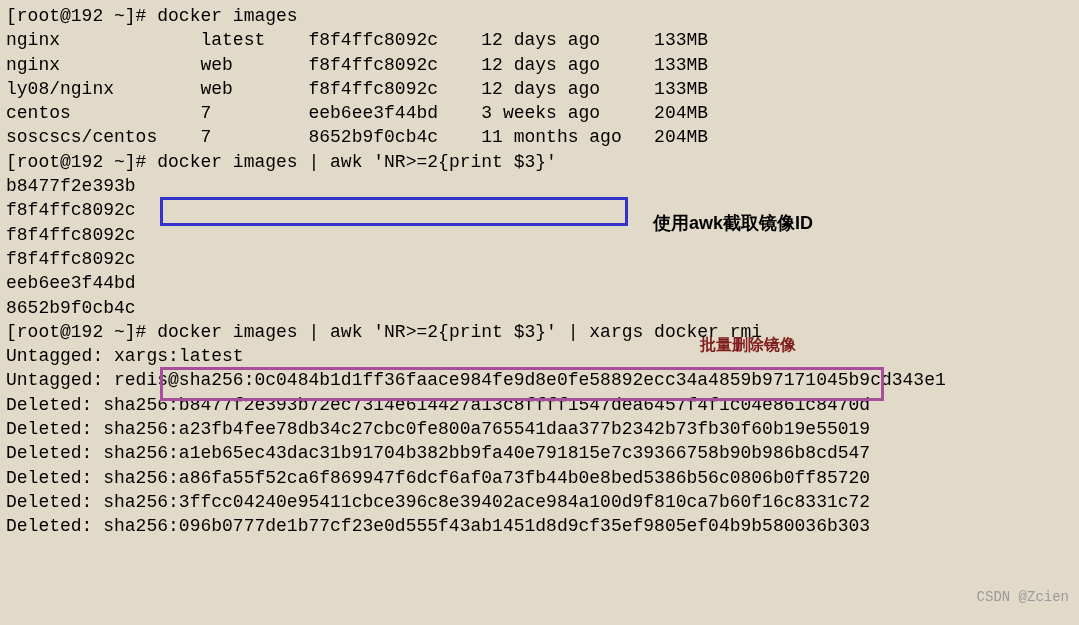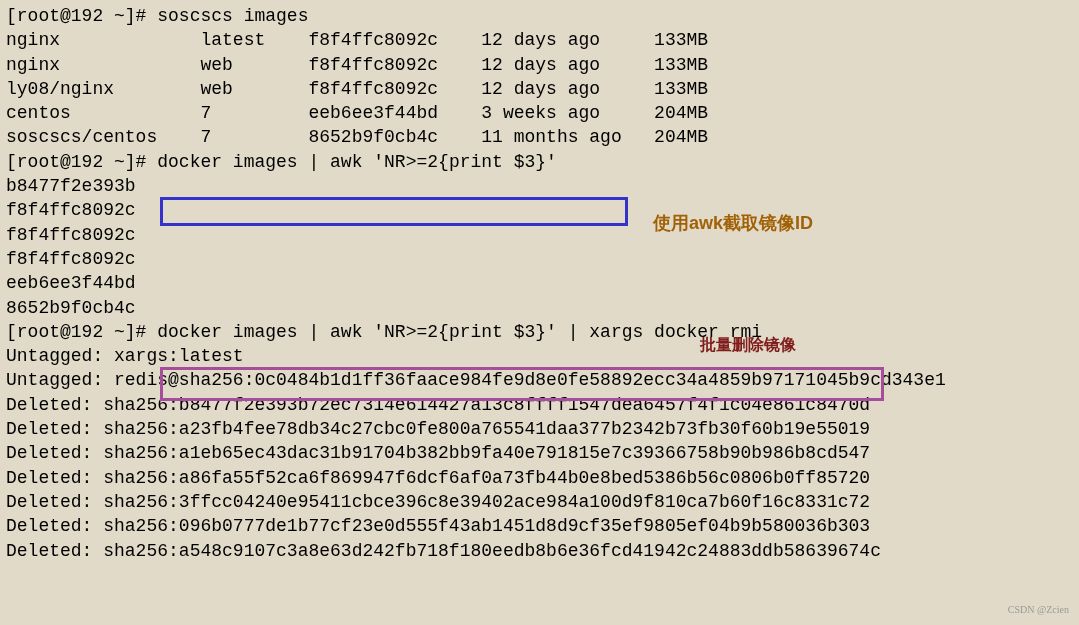--- a/index.html
+++ b/index.html
@@ -34,46 +34,46 @@
       pointer-events: none;
     }
     .highlight-purple {
       position: absolute;
       border: 3px solid #a64d9c;
       background: transparent;
       pointer-events: none;
     }
     .annotation-blue {
       position: absolute;
-      color: #a16207;
+      color: #000000;
       font-family: 'Microsoft YaHei', 'SimHei', sans-serif;
       font-size: 18px;
       font-weight: bold;
     }
     .annotation-purple {
       position: absolute;
       color: #7f1d1d;
       font-family: 'Microsoft YaHei', 'SimHei', sans-serif;
       font-size: 16px;
       font-weight: bold;
     }
     .watermark {
       position: absolute;
-      bottom: 9px;
+      bottom: 18px;
       right: 10px;
       color: #999;
-      font-family: Liberation Serif, serif;
-      font-size: 10px;
+      font-family: Liberation Mono, monospace;
+      font-size: 14px;
     }
   </style>
 </head>
 <body>
 
 <div class="terminal">
-  <span class="line"><span>[root@192 ~]# </span><span>soscscs images</span></span>
+  <span class="line"><span>[root@192 ~]# </span><span>docker images</span></span>
   <span class="line">nginx             latest    f8f4ffc8092c    12 days ago     133MB</span>
   <span class="line">nginx             web       f8f4ffc8092c    12 days ago     133MB</span>
   <span class="line">ly08/nginx        web       f8f4ffc8092c    12 days ago     133MB</span>
   <span class="line">centos            7         eeb6ee3f44bd    3 weeks ago     204MB</span>
   <span class="line">soscscs/centos    7         8652b9f0cb4c    11 months ago   204MB</span>
   <span class="line"><span>[root@192 ~]# </span><span>docker images | awk 'NR&gt;=2{print $3}'</span></span>
   <span class="line">b8477f2e393b</span>
   <span class="line">f8f4ffc8092c</span>
   <span class="line">f8f4ffc8092c</span>
   <span class="line">f8f4ffc8092c</span>
@@ -81,21 +81,20 @@
   <span class="line">8652b9f0cb4c</span>
   <span class="line"><span>[root@192 ~]# </span><span>docker images | awk 'NR&gt;=2{print $3}' | xargs docker rmi</span></span>
   <span class="line">Untagged: xargs:latest</span>
   <span class="line">Untagged: redis@sha256:0c0484b1d1ff36faace984fe9d8e0fe58892ecc34a4859b97171045b9cd343e1</span>
   <span class="line">Deleted: sha256:b8477f2e393b72ec7314e614427a13c8ffff1547dea6457f4f1c04e861c8470d</span>
   <span class="line">Deleted: sha256:a23fb4fee78db34c27cbc0fe800a765541daa377b2342b73fb30f60b19e55019</span>
   <span class="line">Deleted: sha256:a1eb65ec43dac31b91704b382bb9fa40e791815e7c39366758b90b986b8cd547</span>
   <span class="line">Deleted: sha256:a86fa55f52ca6f869947f6dcf6af0a73fb44b0e8bed5386b56c0806b0ff85720</span>
   <span class="line">Deleted: sha256:3ffcc04240e95411cbce396c8e39402ace984a100d9f810ca7b60f16c8331c72</span>
   <span class="line">Deleted: sha256:096b0777de1b77cf23e0d555f43ab1451d8d9cf35ef9805ef04b9b580036b303</span>
-  <span class="line">Deleted: sha256:a548c9107c3a8e63d242fb718f180eedb8b6e36fcd41942c24883ddb58639674c</span>
 </div>
 
 <div class="highlight-blue" style="top:197px; left:160px; width:468px; height:29px;"></div>
 <div class="annotation-blue" style="top:211px; left:653px;">使用awk截取镜像ID</div>
 
 <div class="highlight-purple" style="top:367px; left:160px; width:724px; height:34px;"></div>
 <div class="annotation-purple" style="top:334px; left:700px;">批量删除镜像</div>
 
 <div class="watermark">CSDN @Zcien</div>
 

